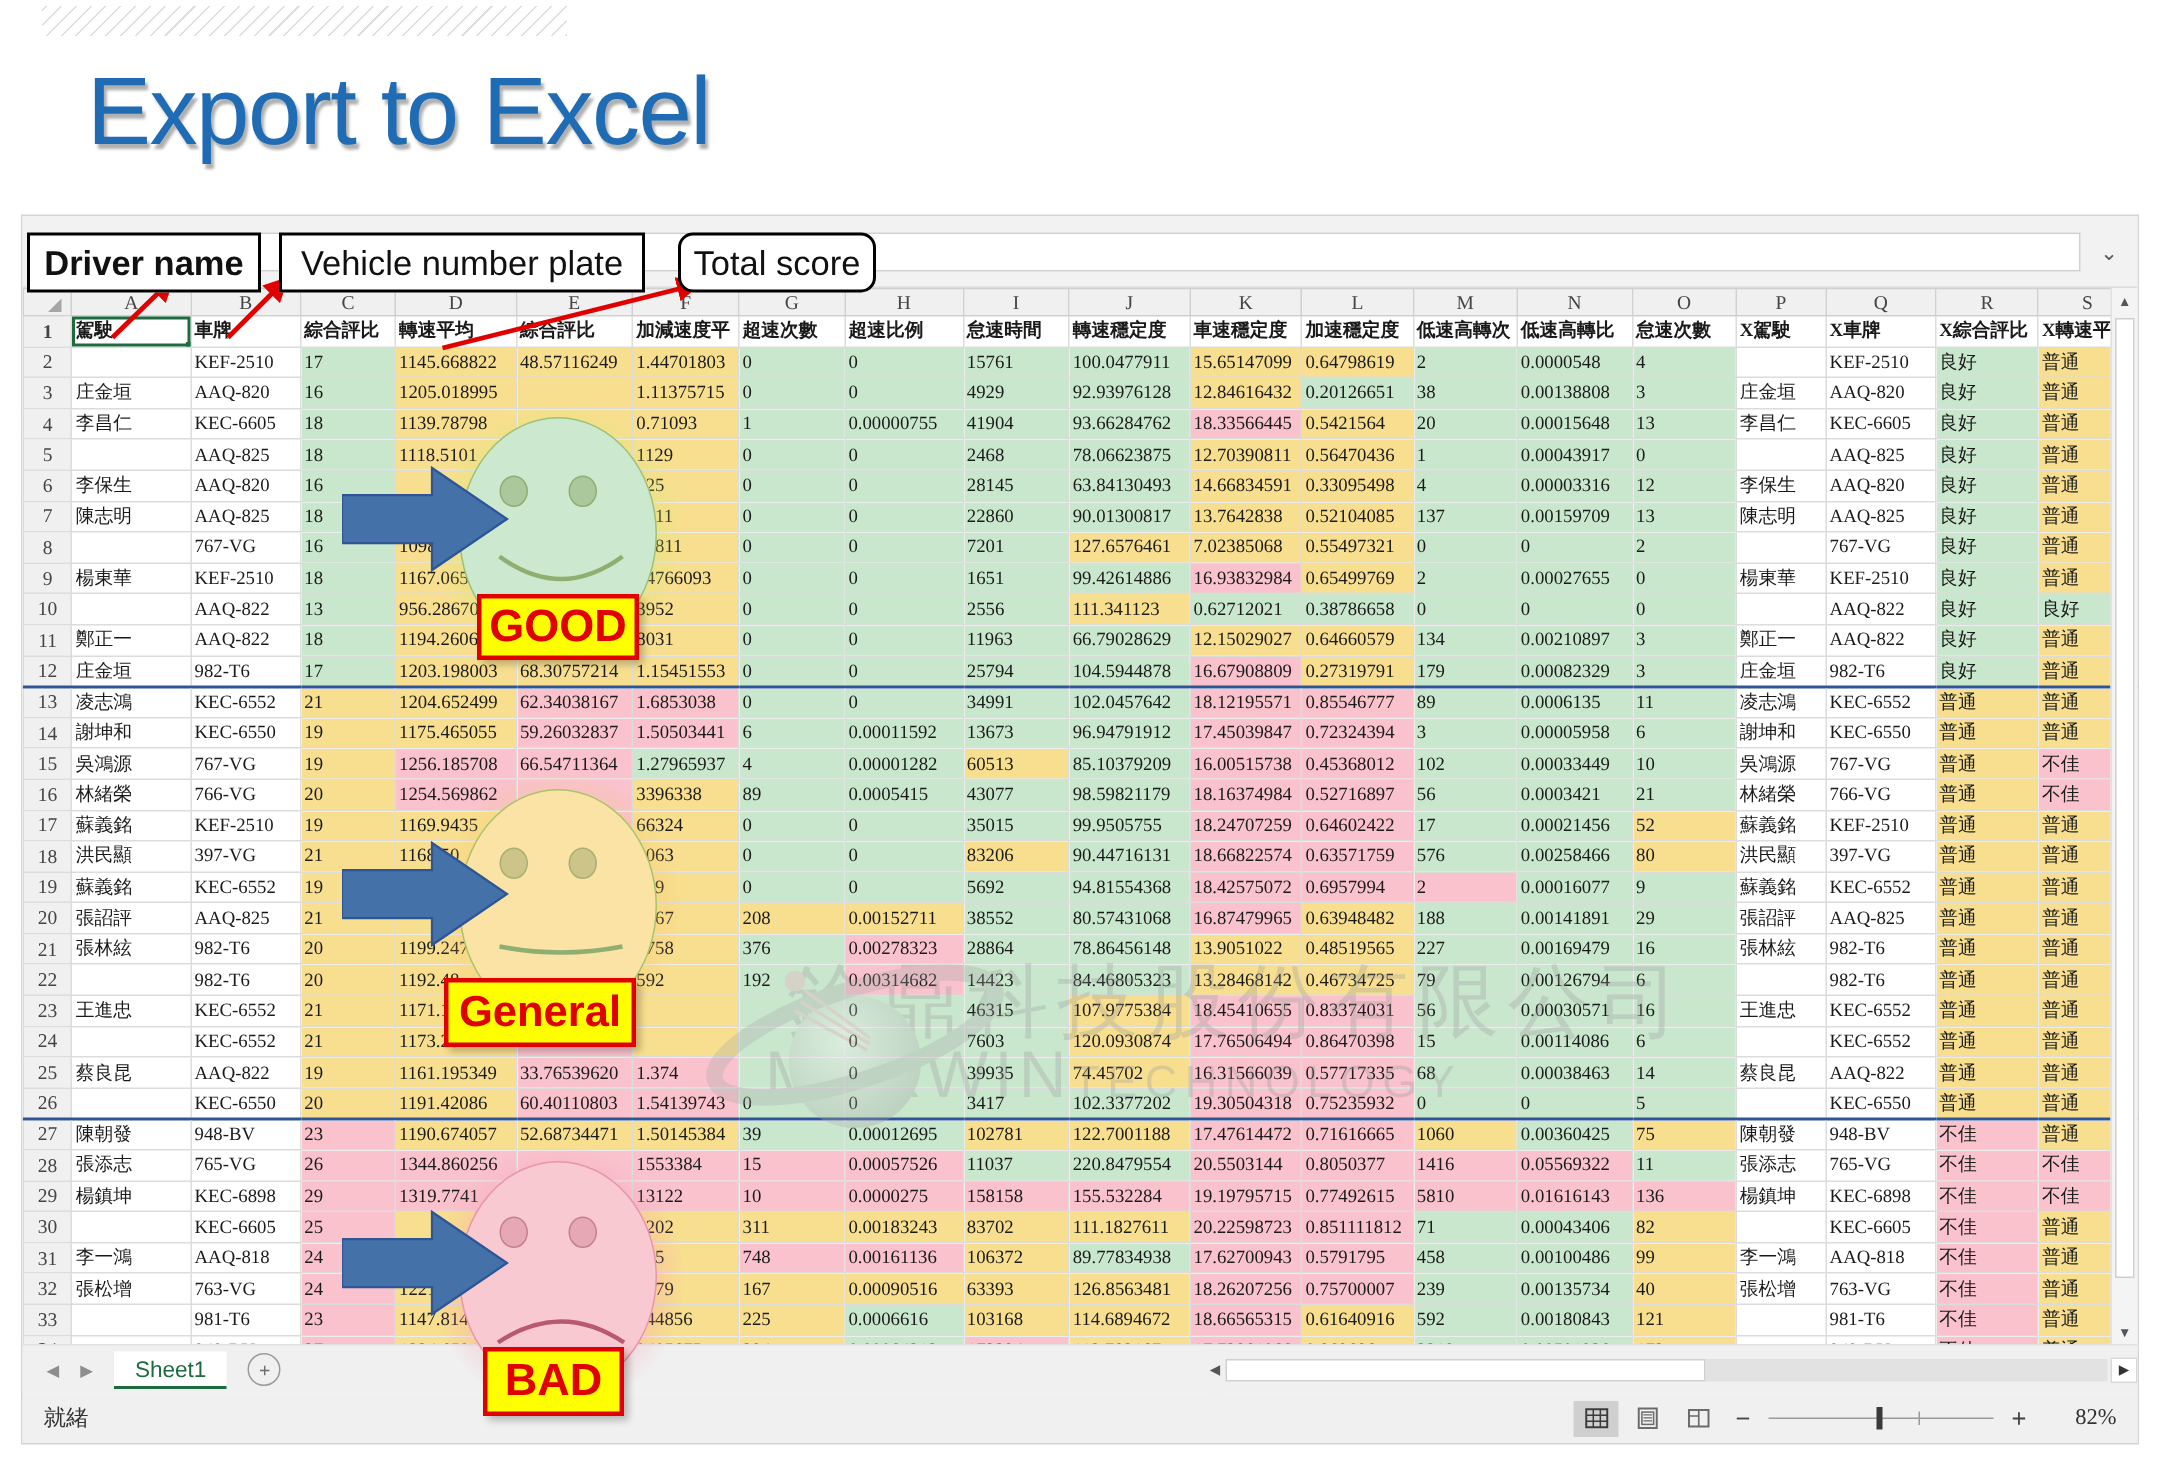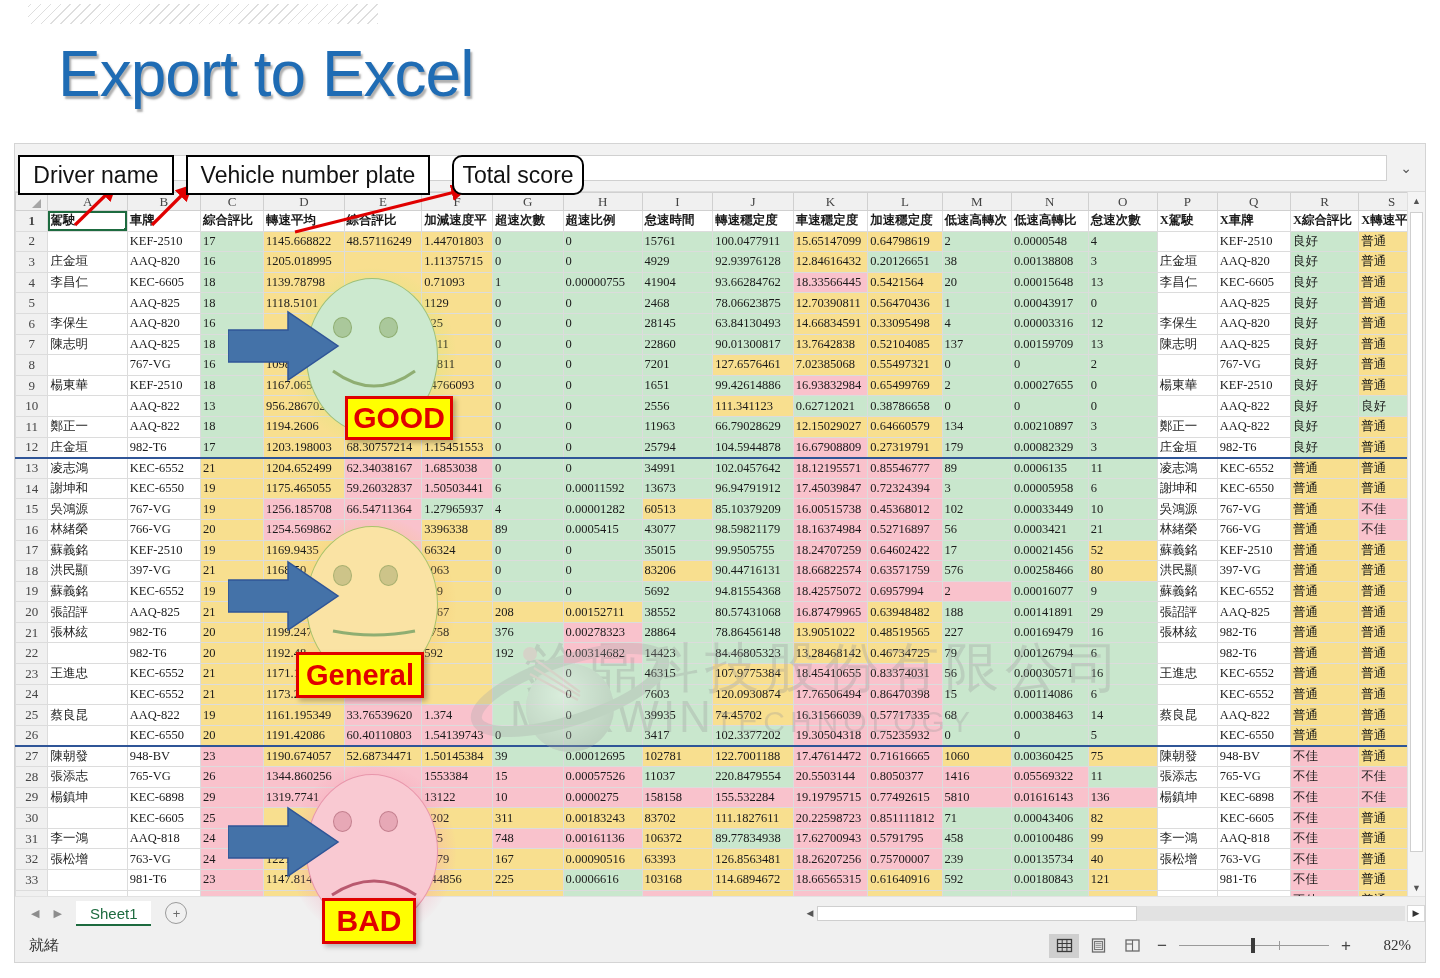--- a/index.html
+++ b/index.html
@@ -183,21 +183,21 @@
   #zoom-mid { position:absolute;left:100px;top:-4px;width:1px;height:9px;background:#9a9a9a; }
   #zoom-pct { width:54px;text-align:right;font-size:15px;color:#333;font-family:"Liberation Serif",serif; }
 
   
   .callout {
     position:absolute; background:#ffffff; border:2.5px solid #000;
     font-size:23px; color:#111; font-family:"Liberation Sans", sans-serif;
     display:flex; align-items:center; justify-content:center;
     white-space:nowrap;
   }
-  #co-driver { left:18px; top:155px; width:156px; height:40px; }
+  #co-driver { left:18px; top:155px; width:156px; height:40px;font-weight:bold; }
   #co-plate  { left:186px; top:155px; width:244px; height:40px; }
   #co-score  { left:452px; top:155px; width:132px; height:40px;border-radius:10px; }
 
   svg.arrows { position:absolute; left:0; top:0; width:1440px; height:978px; pointer-events:none; }
 
   
   .face {
     position:absolute; border-radius:50%;
     filter:blur(.2px);
   }
@@ -209,21 +209,21 @@
   .barrow { position:absolute; }
 
   
   .rating-box {
     position:absolute; background:#ffff00; border:3px solid #e00000;
     color:#e00000; font-weight:700;
     display:flex; align-items:center; justify-content:center;
     font-family:"Liberation Sans", sans-serif;
     box-shadow:3px 3px 5px rgba(0,0,0,.25);
   }
-  #rb-good { left:318px; top:396px; width:108px; height:44px; font-size:30px;margin-left:27px; }
+  #rb-good { left:318px; top:396px; width:108px; height:44px; font-size:30px; }
   #rb-gen  { left:296px; top:652px; width:128px; height:46px; font-size:29px; }
   #rb-bad  { left:322px; top:898px; width:94px; height:46px; font-size:30px; }
 
   
   #watermark {
     position:absolute; left:430px; top:630px; width:640px; height:140px;
     opacity:.30; pointer-events:none;
   }
   #wm-cn {
     position:absolute; left:95px; top:2px; font-size:54px; color:#9a9a9a;

